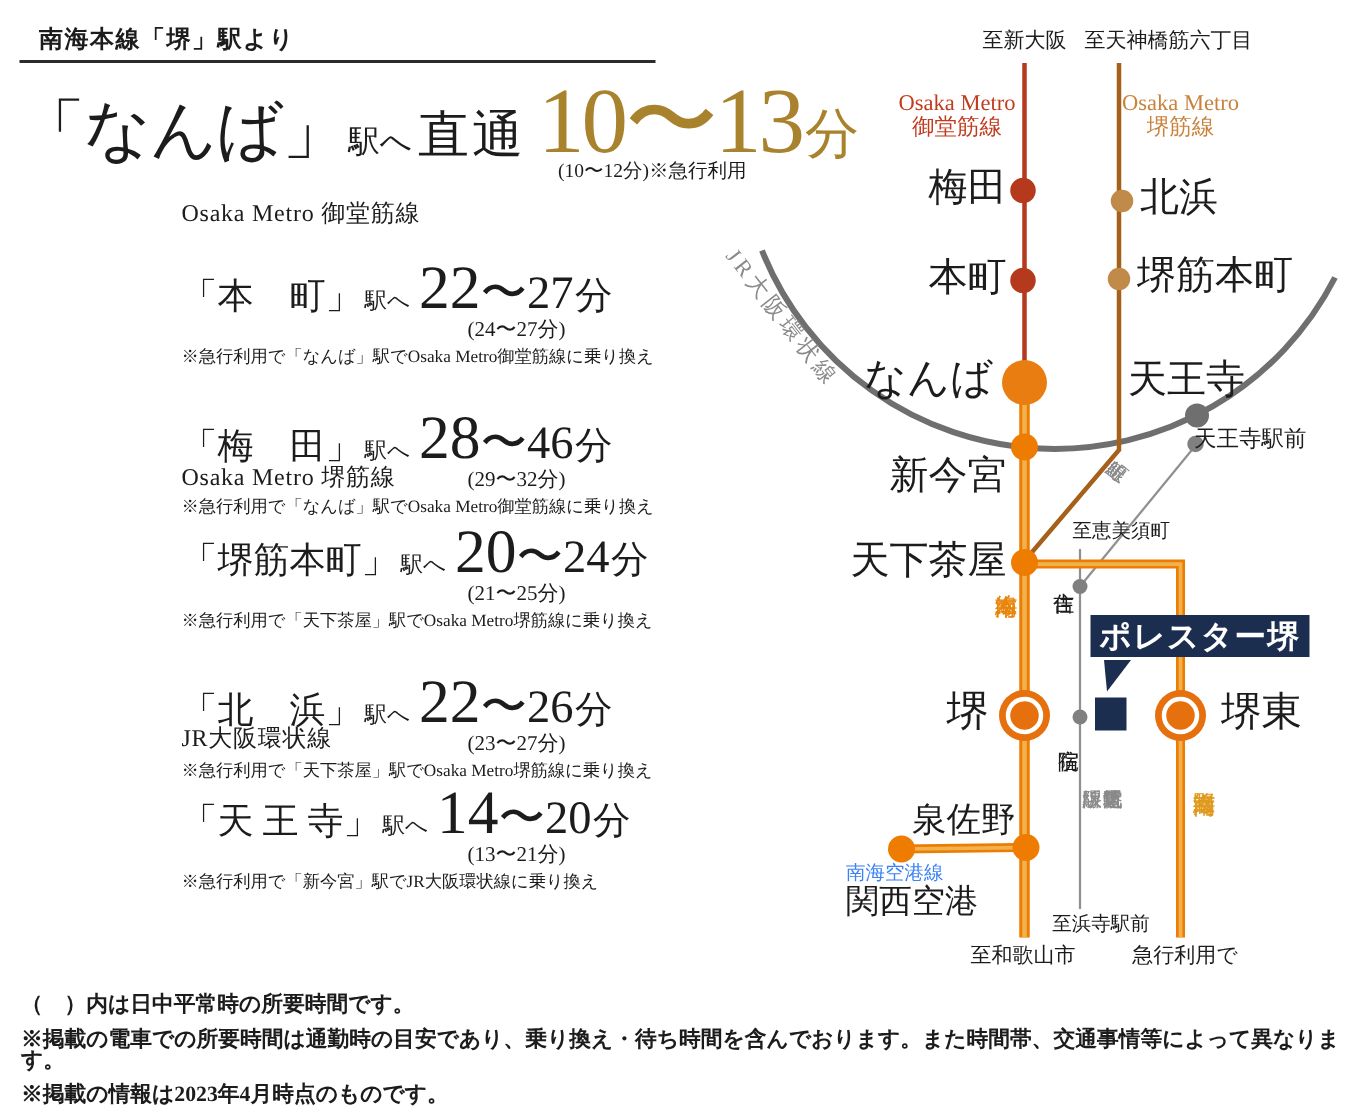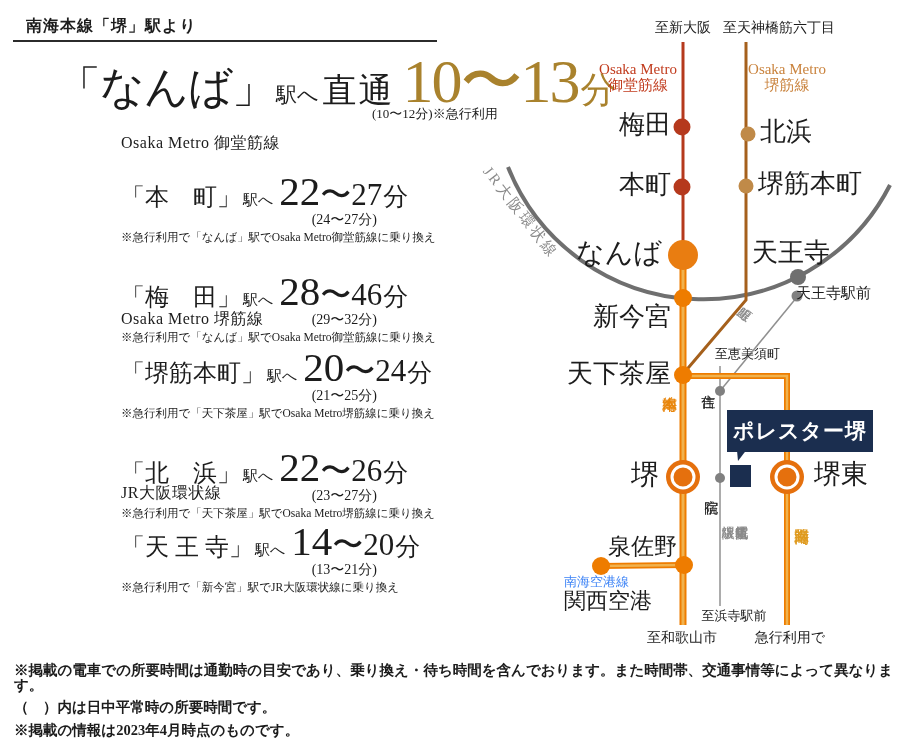--- a/index.html
+++ b/index.html
@@ -2,21 +2,21 @@
 <html><head>
 <meta charset="utf-8">
 <style>
   html,body{margin:0;padding:0;background:#fff;}
   .canvas{position:relative;width:898px;height:744px;background:#fff;overflow:hidden;
           font-family:"Liberation Serif","DejaVu Serif",serif;color:#1c1c1c;}
   
   .hdr{position:absolute;left:14px;top:16px;font-size:16px;font-weight:bold;letter-spacing:1px;margin-left:12px;}
   .hdr-rule{position:absolute;left:13px;top:40px;width:424px;height:2px;background:#2b2b2b;}
   .hero{position:absolute;left:13px;top:50px;display:flex;align-items:baseline;white-space:nowrap;}
-  .hero .h-st{font-size:44px;letter-spacing:-1px;margin-left:44px;}
+  .hero .h-st{font-size:44px;letter-spacing:-1px;}
   .hero .h-to{font-size:21px;margin-left:1px;}
   .hero .h-dir{font-size:34px;margin-left:4px;letter-spacing:2px;}
   .hero .h-num{font-size:62px;line-height:1;margin-left:8px;letter-spacing:-2px;}
   .hero .h-unit{font-size:36px;margin-left:2px;}
   .hero-sub{position:absolute;left:352px;top:105px;font-size:13px;margin-left:20px;}
   .gold{color:#a9822d;}
   .group{position:absolute;left:121px;width:256px;}
   .g1{top:133px;} .g2{top:309px;} .g3{top:483px;}
   .line-label{font-size:16px;line-height:1.25;margin-bottom:2px;letter-spacing:0.5px;}
   .dest-row{display:flex;align-items:baseline;white-space:nowrap;margin-top:2px;}
@@ -38,21 +38,21 @@
   .ra{transform:translateX(-100%);}
   .cl{text-align:center;}
   .v{writing-mode:vertical-rl;text-orientation:upright;white-space:pre-line;}
   .sm{font-size:14px;} .tiny{font-size:13px;}
   .st26{font-size:26px;} .st27{font-size:27px;} .st28{font-size:28px;}
   .st23{font-size:23px;} .st22{font-size:22px;} .st15{font-size:15px;}
   .red-t{color:#c13b1d;} .tan-t{color:#c9823c;} .gray-t{color:#8a8a8a;}
   .org-t{color:#e8850a;} .gold-t{color:#df9a1e;} .kuko-t{color:#3b82f6;}
   .jr-label{transform:rotate(52deg);transform-origin:0 0;font-size:15px;letter-spacing:3px;}
   .uemachi{writing-mode:vertical-rl;text-orientation:upright;transform:rotate(38deg);transform-origin:top center;font-size:13px;}
-  .prop-box{position:absolute;left:297px;top:410px;width:146px;height:42px;background:#1b2e4f;
+  .prop-box{position:absolute;left:297px;top:410px;width:146px;height:28px;background:#1b2e4f;
             color:#fff;font-weight:bold;font-size:21px;letter-spacing:1px;
             display:flex;align-items:center;justify-content:center;}
 </style>
 </head>
 <body>
 
 <div class="canvas">
 
   <div class="hdr">南海本線「堺」駅より</div>
   <div class="hdr-rule"></div>
@@ -117,22 +117,22 @@
       <span class="d-to">駅へ</span>
       <span class="t-big">14</span>
       <span class="t-rest">〜20</span>
       <span class="t-unit">分</span>
     </div>
     <div class="daytime">(13〜21分)</div>
     <div class="note">※急行利用で「新今宮」駅でJR大阪環状線に乗り換え</div>
   </div>
 
   <div class="footnotes">
+    <div>（　）内は日中平常時の所要時間です。</div>
     <div>※掲載の電車での所要時間は通勤時の目安であり、乗り換え・待ち時間を含んでおります。また時間帯、交通事情等によって異なります。</div>
-    <div>（　）内は日中平常時の所要時間です。</div>
     <div>※掲載の情報は2023年4月時点のものです。</div>
   </div>
 
   <div class="map">
     <svg width="468" height="660" viewBox="0 0 468 660">
 
       <path d="M 78 167 A 210 210 0 0 0 460 185" fill="none" stroke="#6f6f6f" stroke-width="4"></path>
 
       <line x1="290" y1="366" x2="290" y2="606" stroke="#909090" stroke-width="1.5"></line>
       <line x1="367" y1="297" x2="290" y2="391" stroke="#909090" stroke-width="1.5"></line>

